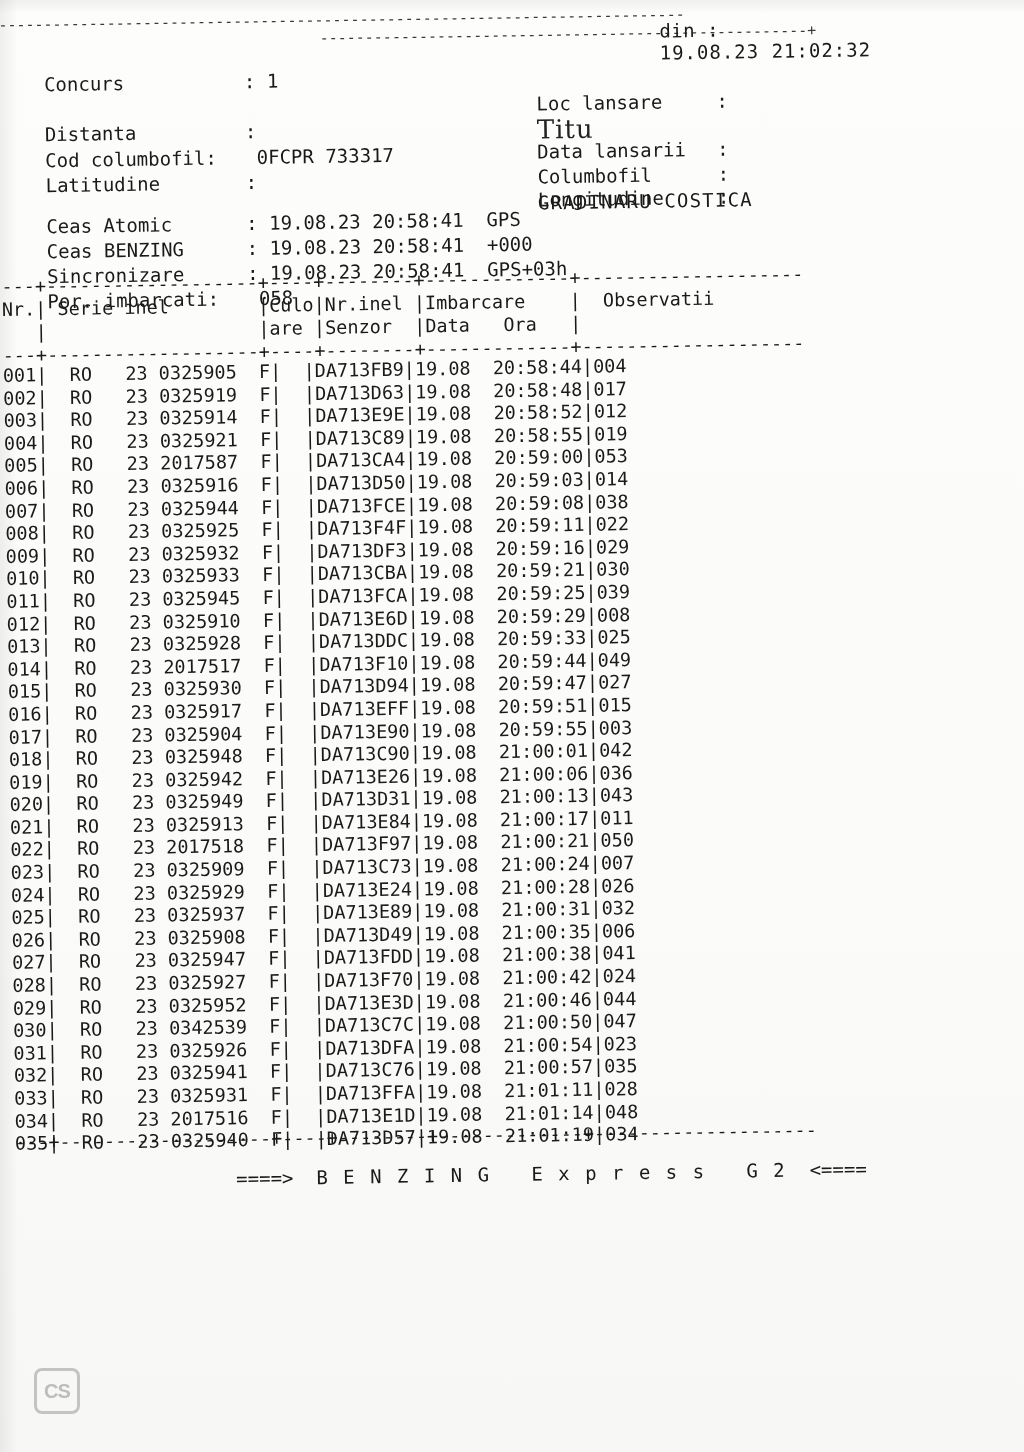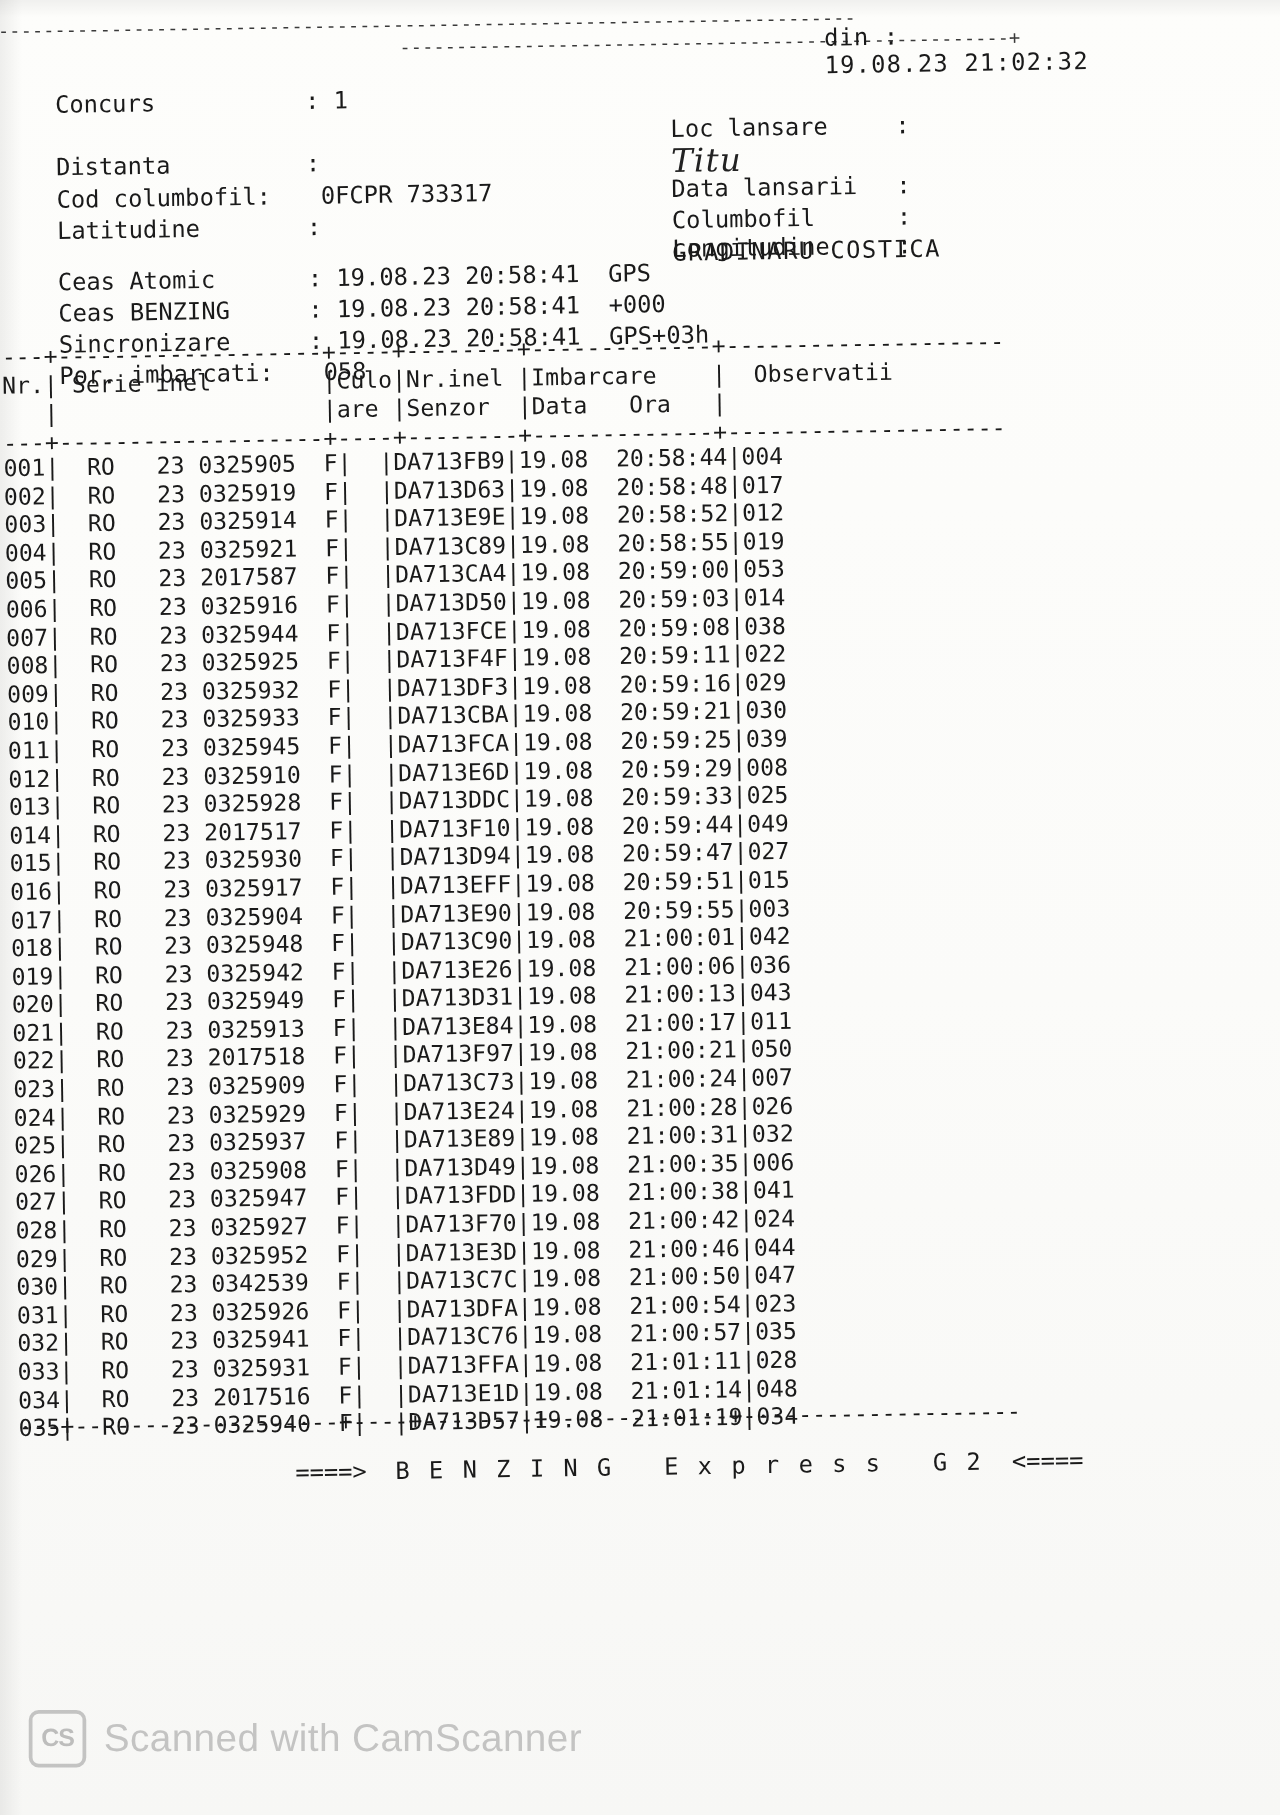--- a/index.html
+++ b/index.html
@@ -88,21 +88,20 @@
     font-size: 19px;
     line-height: 26px;
   }
   .r-loc { left: 500px; top: 65px; }
   .r-data { left: 500px; top: 113px; }
   .r-colnm { left: 500px; top: 138px; }
   .r-long { left: 500px; top: 161px; }
 
   .handwritten {
     font-family: "DejaVu Serif", serif;
-    font-style: italic;
     font-size: 26px;
     letter-spacing: 1px;
     color: #222;
   }
 
   .colname {
     letter-spacing: 1.2px;
   }
 
   
@@ -120,21 +119,21 @@
   .rule-bot { top: 1124px; }
   .footer-line { top: 1140px; left: 8px; font-size: 19px; }
 
   .rows div { white-space: pre; }
 
   .footer-line .brand { letter-spacing: 2px; }
 
   
   .cs {
     position: absolute;
-    left: 23px;
+    left: 34px;
     top: 1368px;
     display: flex;
     align-items: center;
     gap: 14px;
     opacity: 0.55;
   }
   .cs-badge {
     width: 40px; height: 40px;
     border: 3px solid #9a9a9a;
     border-radius: 8px;
@@ -242,17 +241,16 @@
   <div class="tbl mono rule-bot">---+-------------------+----+--------+-------------+--------------------</div>
 
   <div class="tbl mono footer-line">
     <span style="display:inline-block;width:175px"></span><span>====&gt;</span>  <span class="brand">B E N Z I N G   E x p r e s s   G 2</span>  <span>&lt;====</span>
   </div>
 
 </div>
 
 <div class="cs">
   <div class="cs-badge">CS</div>
-  <div class="cs-text">Scanned with CamScanner</div>
 </div>
 
 <div class="shadow-l"></div>
 <div class="shadow-t"></div>
 
 </body></html>

